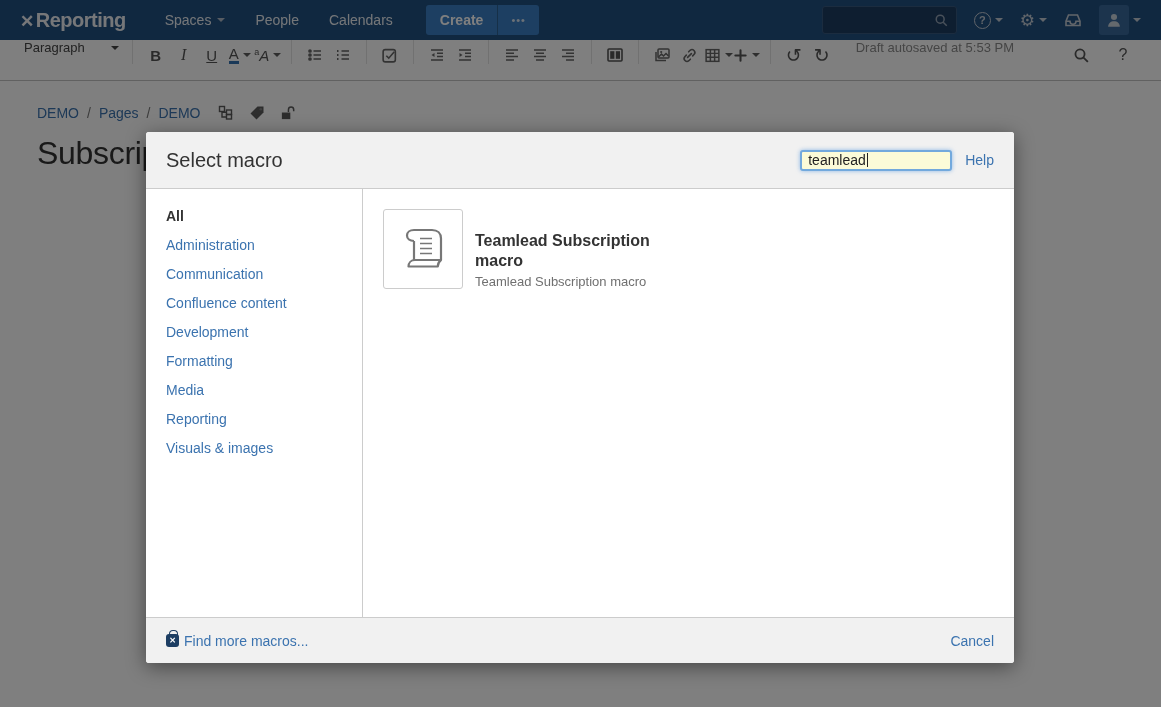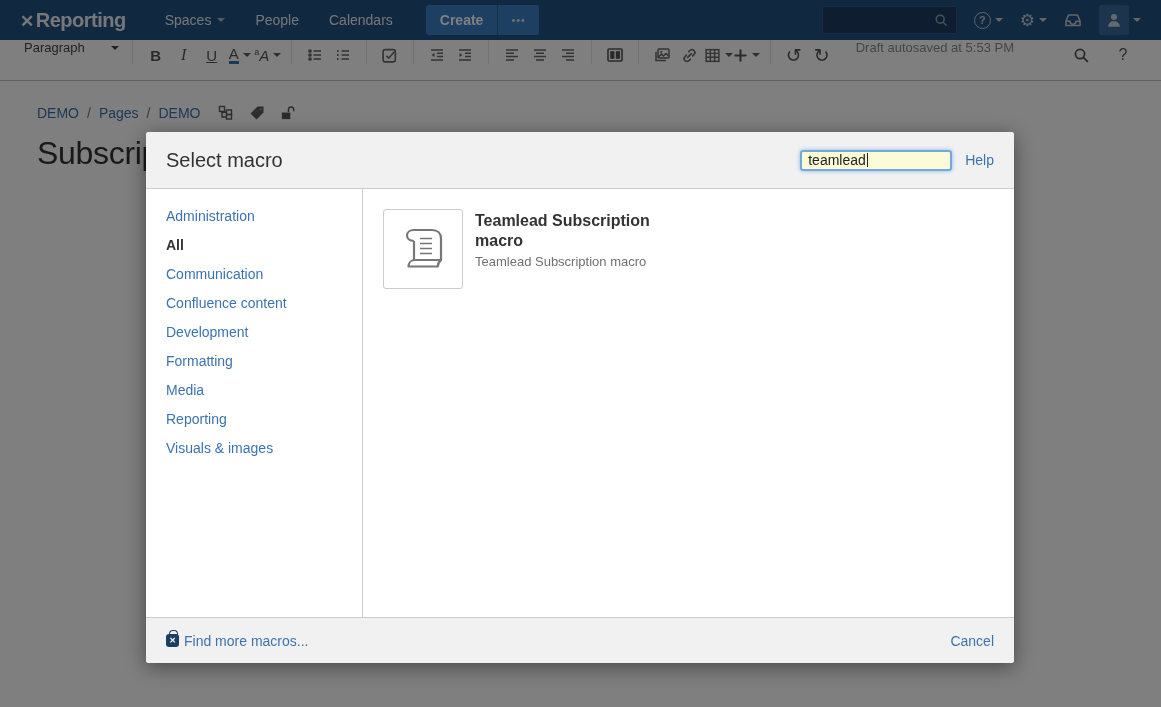--- a/index.html
+++ b/index.html
@@ -93,21 +93,21 @@
     display:flex; align-items:center; padding:0 6px; font-size:14px; color:#222;
     cursor:text;
   }
   .caret-bar { display:inline-block; width:1px; height:14px; background:#222; margin-left:1px; }
   .link { color:#3b73af; cursor:pointer; text-decoration:none; font-size:14px; }
   .dlg-body { flex:1; display:flex; min-height:0; }
   .dlg-sidebar { width:217px; border-right:1px solid #ccc; padding:13px 0; overflow:hidden; }
   .cat-item { padding:7px 20px; font-size:14px; color:#3b73af; cursor:pointer; line-height:15px; }
   .cat-item.selected { color:#333; font-weight:bold; }
   .dlg-main { flex:1; padding:20px; overflow:hidden; }
-  .macro-item { display:flex; align-items:flex-start; cursor:pointer; }
+  .macro-item { display:flex; align-items:flex-end; cursor:pointer; }
   .macro-icon-box { width:80px; height:80px; border:1px solid #ccc; border-radius:3px;
     display:flex; align-items:center; justify-content:center; flex:0 0 auto; background:#fff; }
   .macro-text { margin-left:12px; padding-top:2px; }
   .macro-title { font-size:16px; font-weight:bold; color:#333; width:190px; line-height:20px; }
   .macro-desc { font-size:13px; color:#707070; margin-top:3px; }
   .dlg-footer {
     height:46px; background:#f1f1f1; border-top:1px solid #ccc;
     border-radius:0 0 3px 3px; display:flex; align-items:center; padding:0 20px;
   }
   .find-more { display:flex; align-items:center; gap:5px; }
@@ -357,26 +357,26 @@
       <span class="macro-search">
         <span>teamlead</span>
           <span class="caret-bar"></span>
       </span>
       <a class="link">Help</a>
     </span>
   </div>
   <div class="dlg-body">
     <div class="dlg-sidebar">
 
-        <div class="cat-item">
-          <span>Administration</span>
-        </div>
-
         <div class="cat-item selected">
           <span>All</span>
+        </div>
+
+        <div class="cat-item">
+          <span>Administration</span>
         </div>
 
         <div class="cat-item">
           <span>Communication</span>
         </div>
 
         <div class="cat-item">
           <span>Confluence content</span>
         </div>
 

